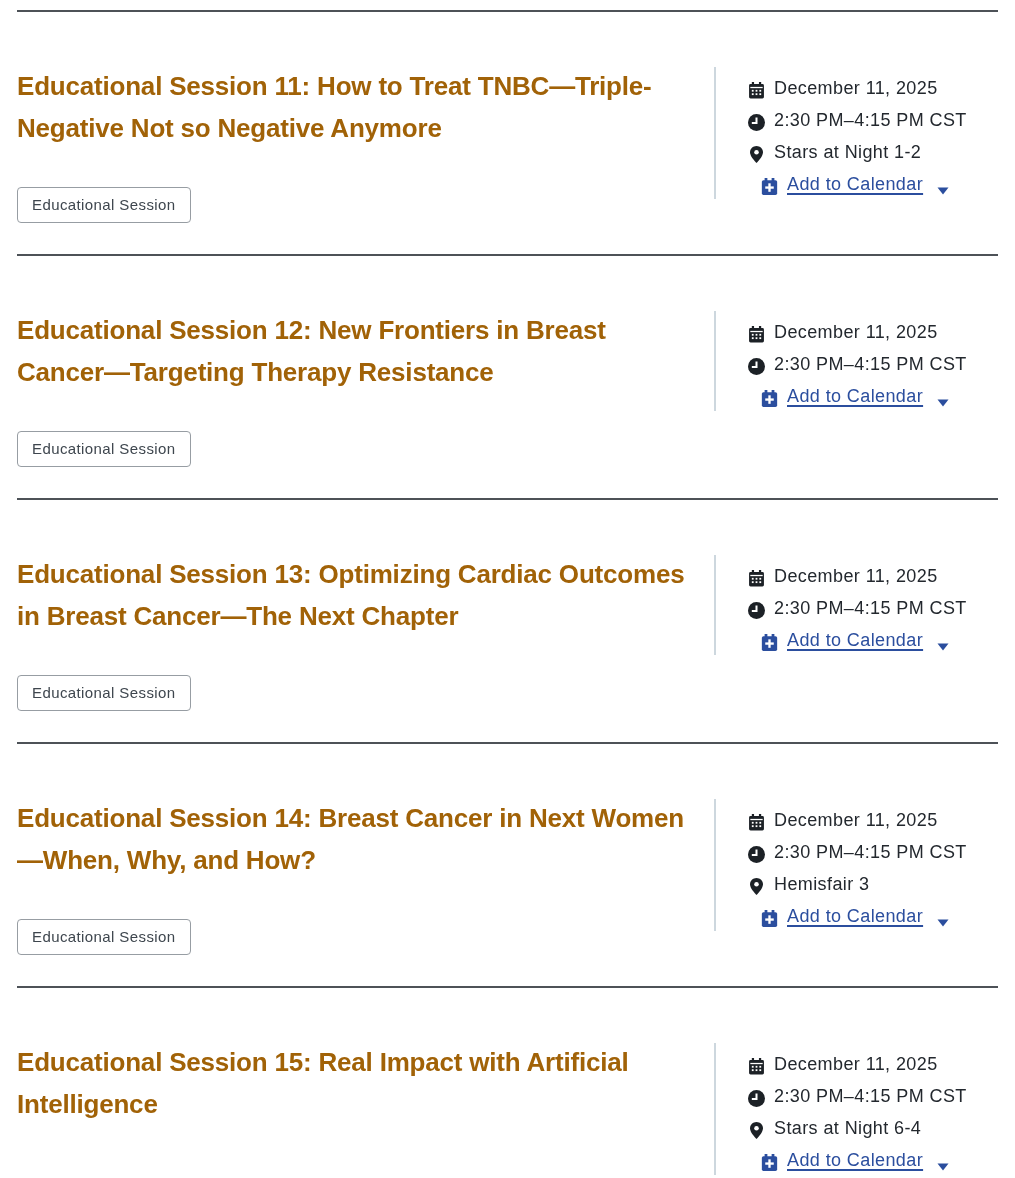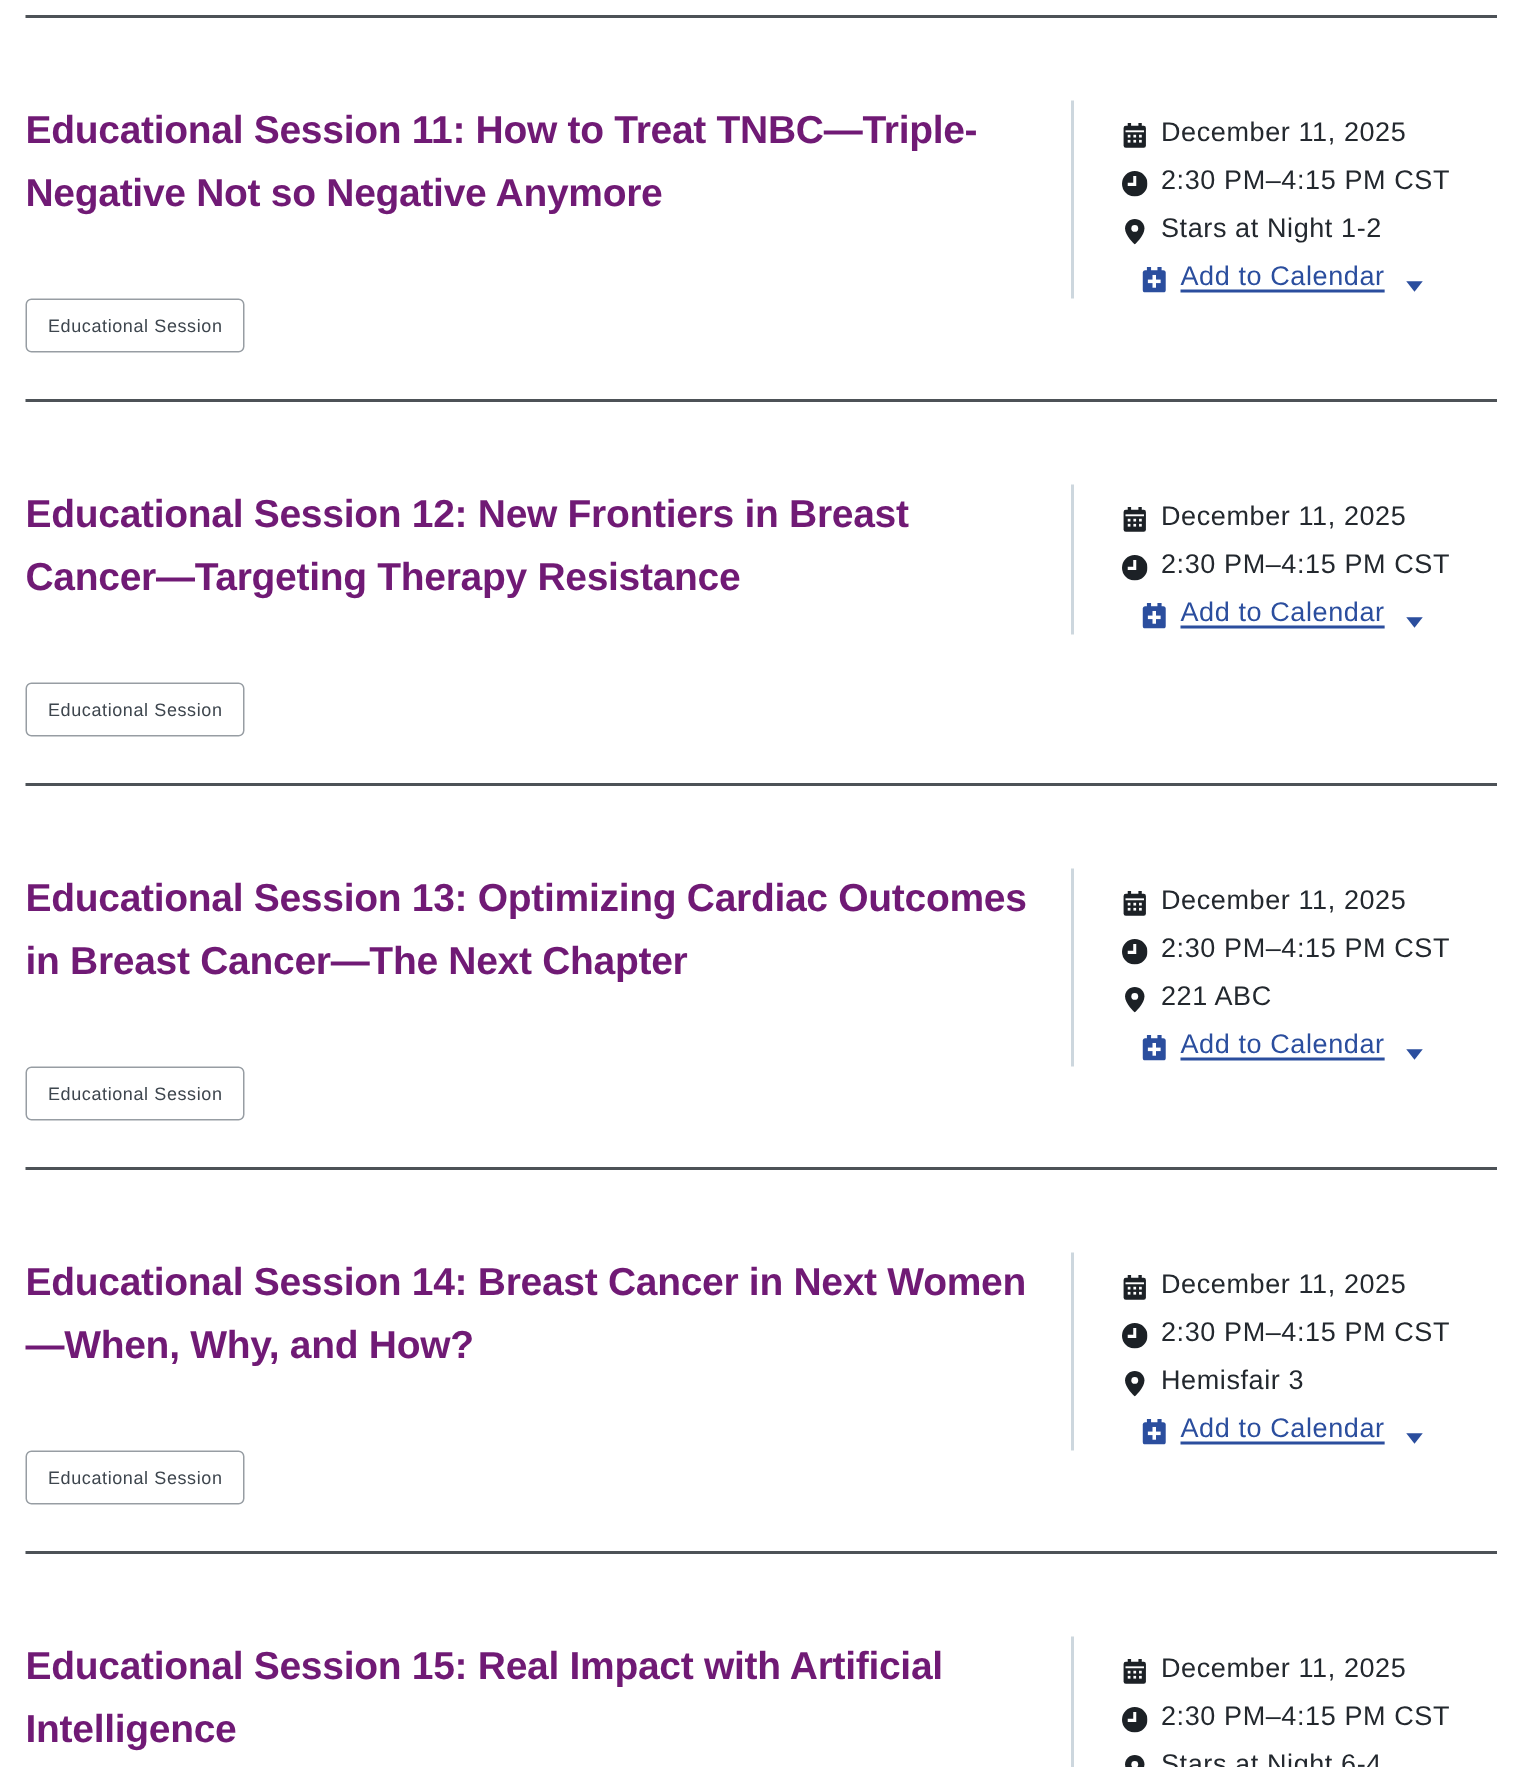--- a/index.html
+++ b/index.html
@@ -15,31 +15,31 @@
     border-top: 2px solid #4d5257;
     margin: 0;
   }
   .card { display: flex; align-items: flex-start; padding: 53px 0 31px 0; }
   .card-main { flex: 0 0 697px; width: 697px; padding-right: 20px; }
   .title {
     margin: 0;
     font-size: 26px;
     line-height: 42px;
     font-weight: bold;
-    color: #701a75;
+    color: #a16207;
     letter-spacing: -0.2px;
     cursor: pointer;
   }
   .badge {
     display: inline-block;
-    margin-top: 32px;
+    margin-top: 20px;
     padding: 7px 14px;
     border: 1px solid #979da3;
     border-radius: 4px;
-    font-size: 12px;
+    font-size: 15px;
     letter-spacing: 0.4px;
     color: #3e464e;
     background: #ffffff;
     line-height: 20px;
   }
   .card-meta {
     border-left: 2px solid #cdd7de;
     margin-top: 2px;
     padding: 10px 0 4px 32px;
   }
@@ -214,28 +214,20 @@
         <span>December 11, 2025</span>
       </div>
       <div class="meta-row">
         <span class="micon">
             <svg viewBox="0 0 16 16">
               <use href="#ic-clock"></use>
             </svg>
           </span>
         <span>2:30 PM–4:15 PM CST</span>
       </div>
-      <div class="meta-row">
-        <span class="micon">
-            <svg viewBox="0 0 16 16">
-              <use href="#ic-pin"></use>
-            </svg>
-          </span>
-        <span>221 ABC</span>
-      </div>
       <div class="meta-row add-row">
         <span class="micon">
             <svg viewBox="0 0 16 16">
               <use href="#ic-addcal"></use>
             </svg>
           </span>
         <a class="add-link">Add to Calendar</a>
         <span class="caret">
             <svg width="12" height="8" viewBox="0 0 12 8">
               <use href="#ic-caret"></use>

